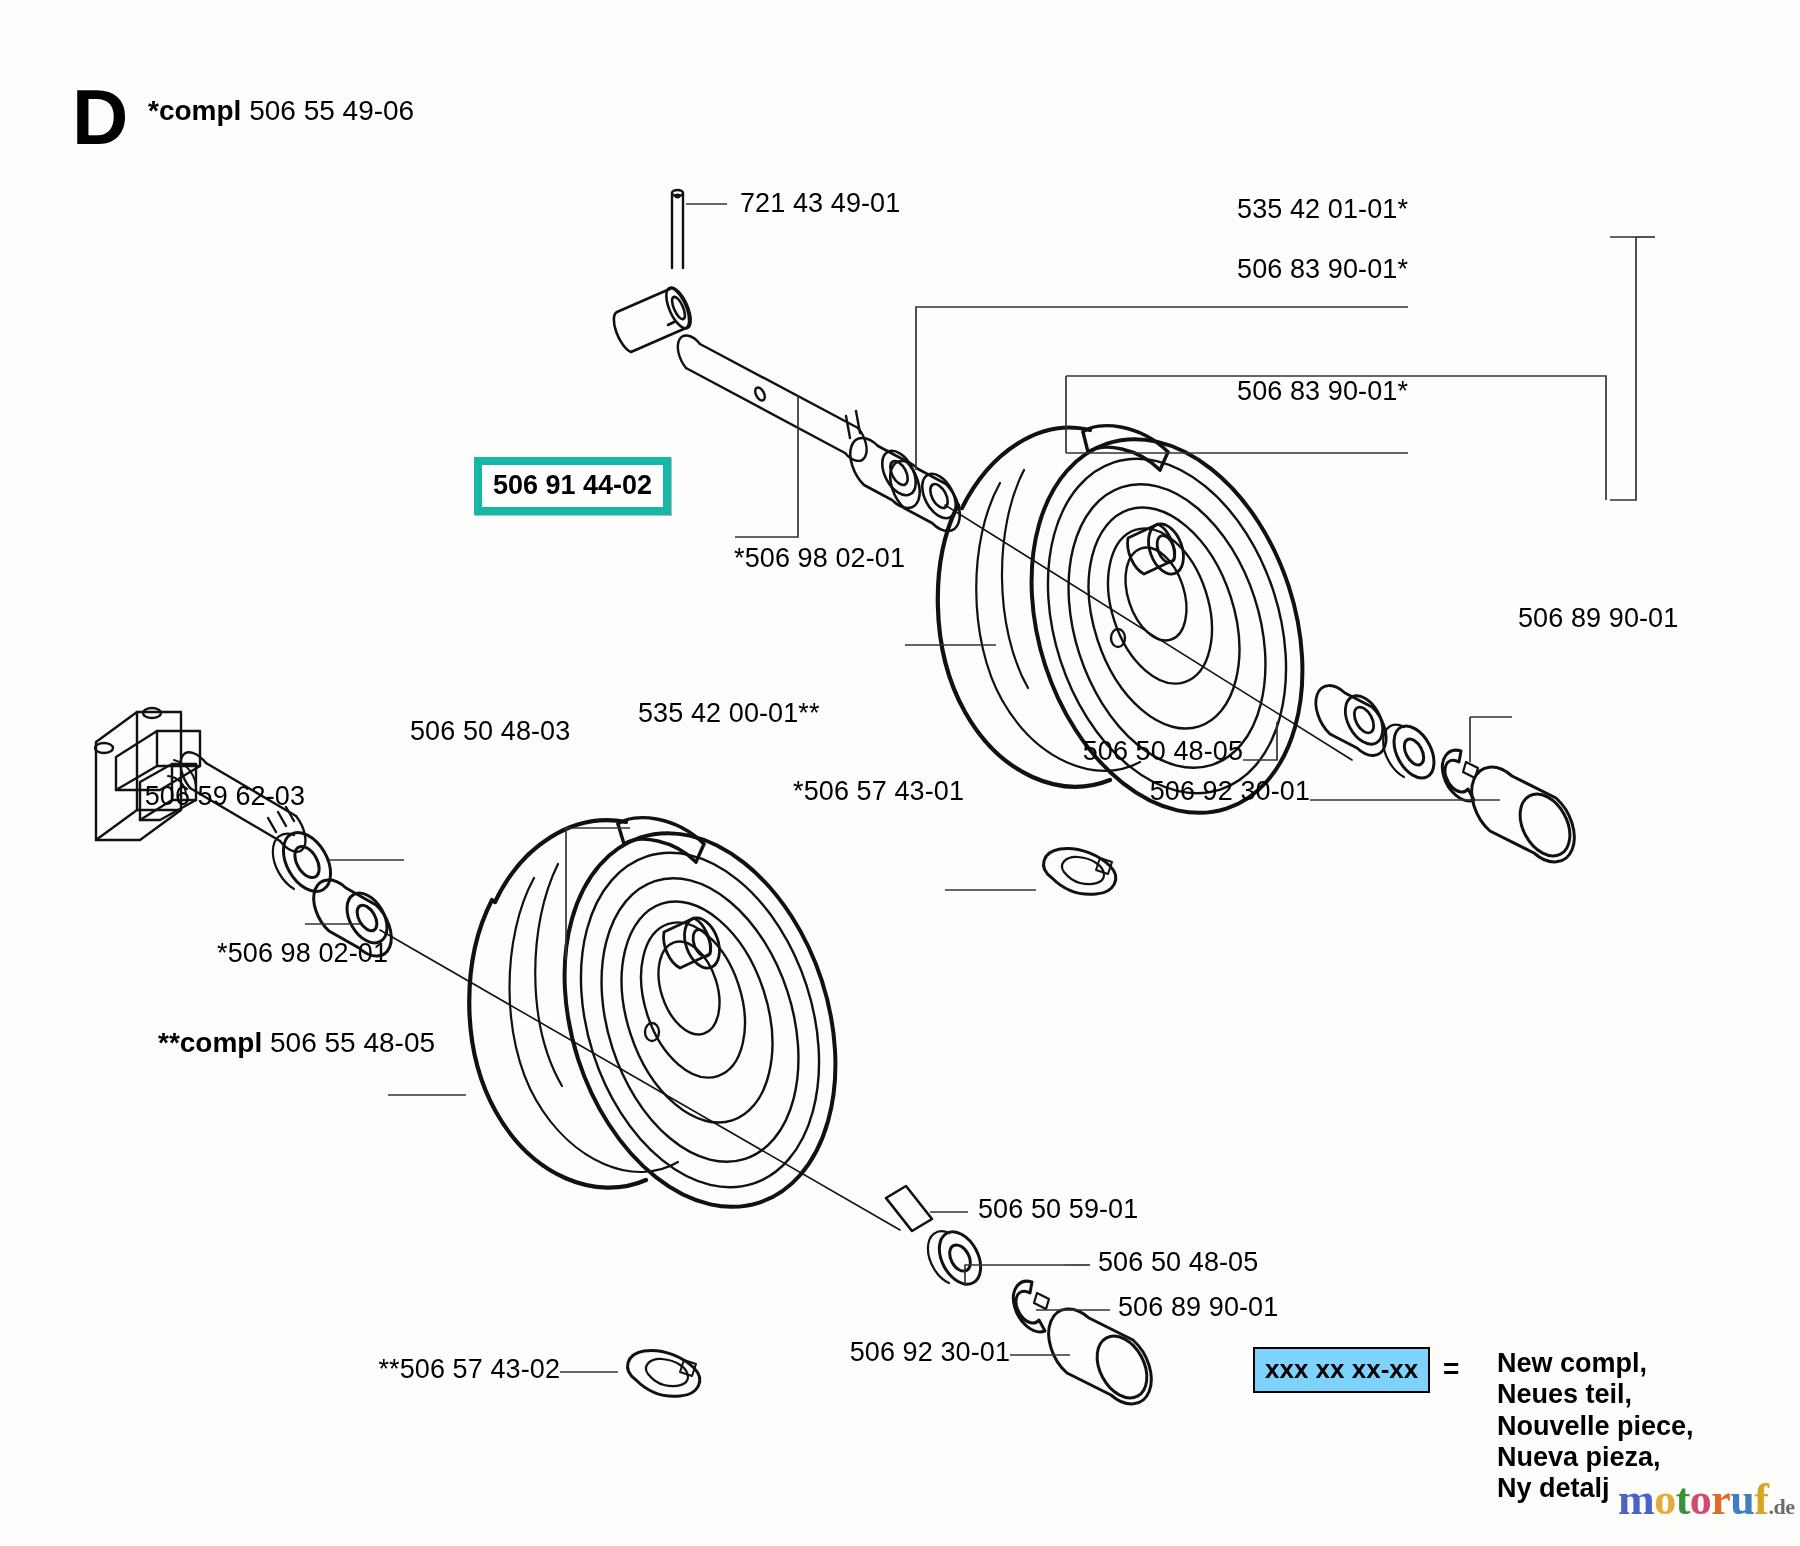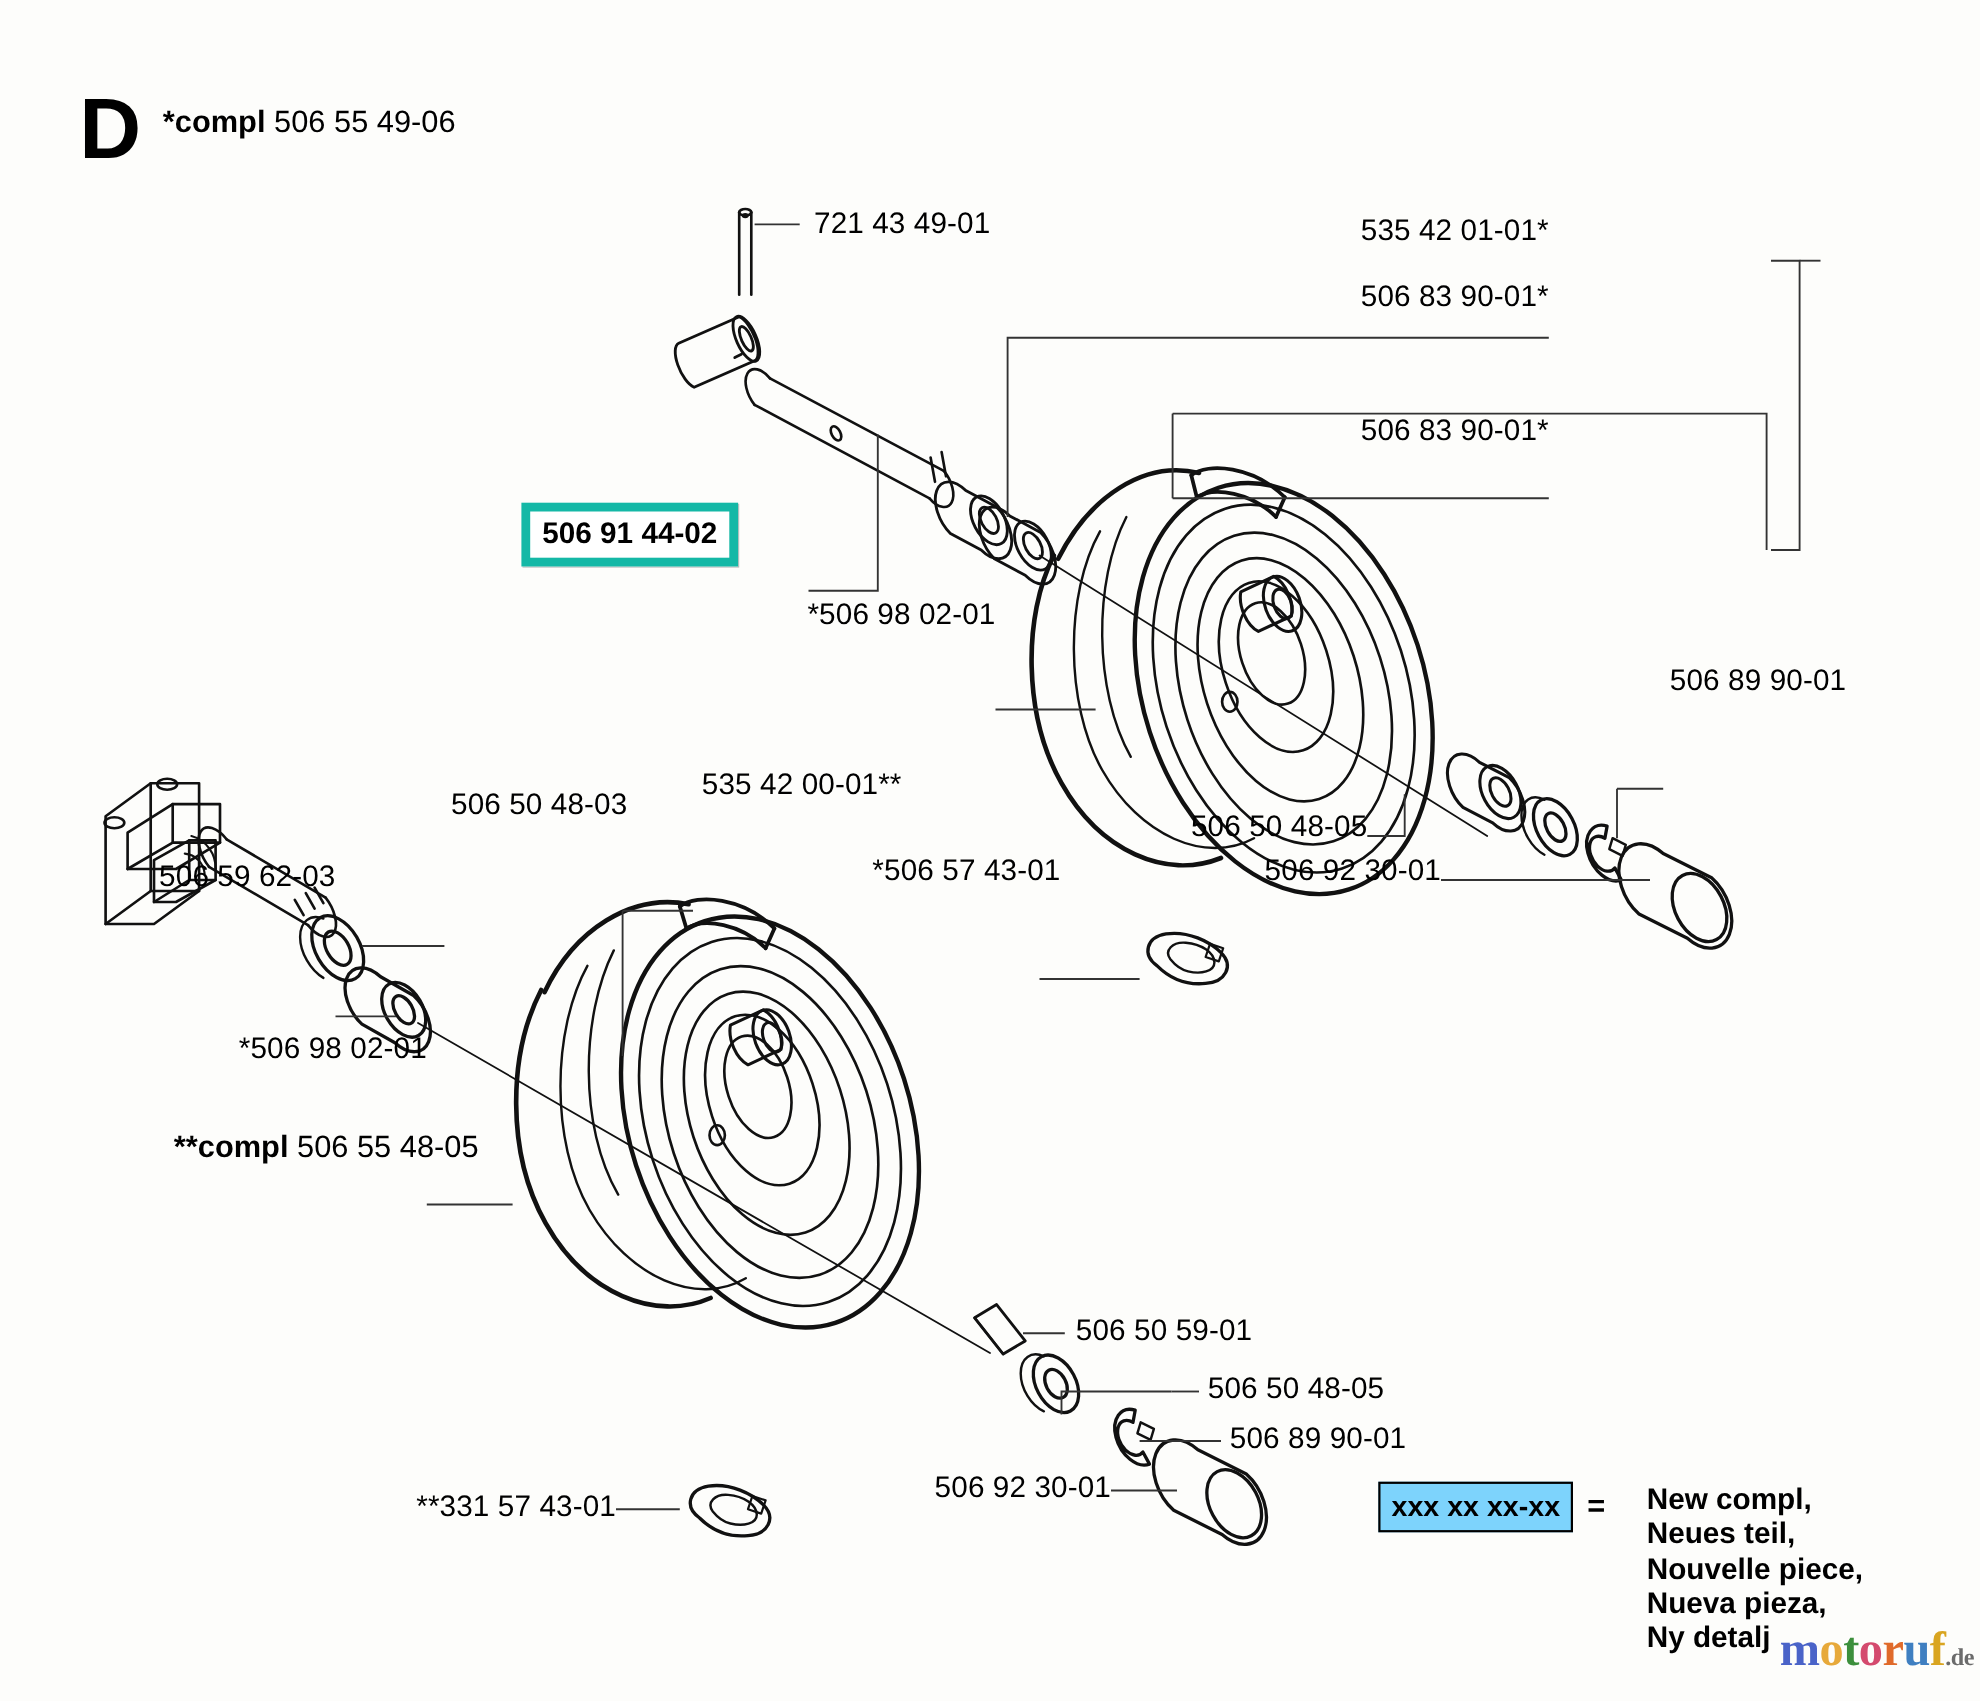--- a/index.html
+++ b/index.html
@@ -390,21 +390,21 @@
   <div class="lbl r" style="left:128px;top:940px;width:260px;">*506 98 02-01</div>
 
   <div class="lbl" style="left:978px;top:1196px;">506 50 59-01</div>
 
   <div class="lbl" style="left:1098px;top:1249px;">506 50 48-05</div>
 
   <div class="lbl" style="left:1118px;top:1294px;">506 89 90-01</div>
 
   <div class="lbl r" style="left:790px;top:1339px;width:220px;">506 92 30-01</div>
 
-  <div class="lbl r" style="left:280px;top:1356px;width:280px;">**331 57 43-01</div>
+  <div class="lbl r" style="left:280px;top:1356px;width:280px;">**506 57 43-02</div>
 
   <div class="compl" style="left:158px;top:1027px;">
     <b>**compl</b>
     <span>506 55 48-05</span>
   </div>
 
   <div class="legend-box" style="left:1253px;top:1347px;">xxx xx xx-xx</div>
 
   <div class="legend-eq" style="left:1443px;top:1353px;">=</div>
 

